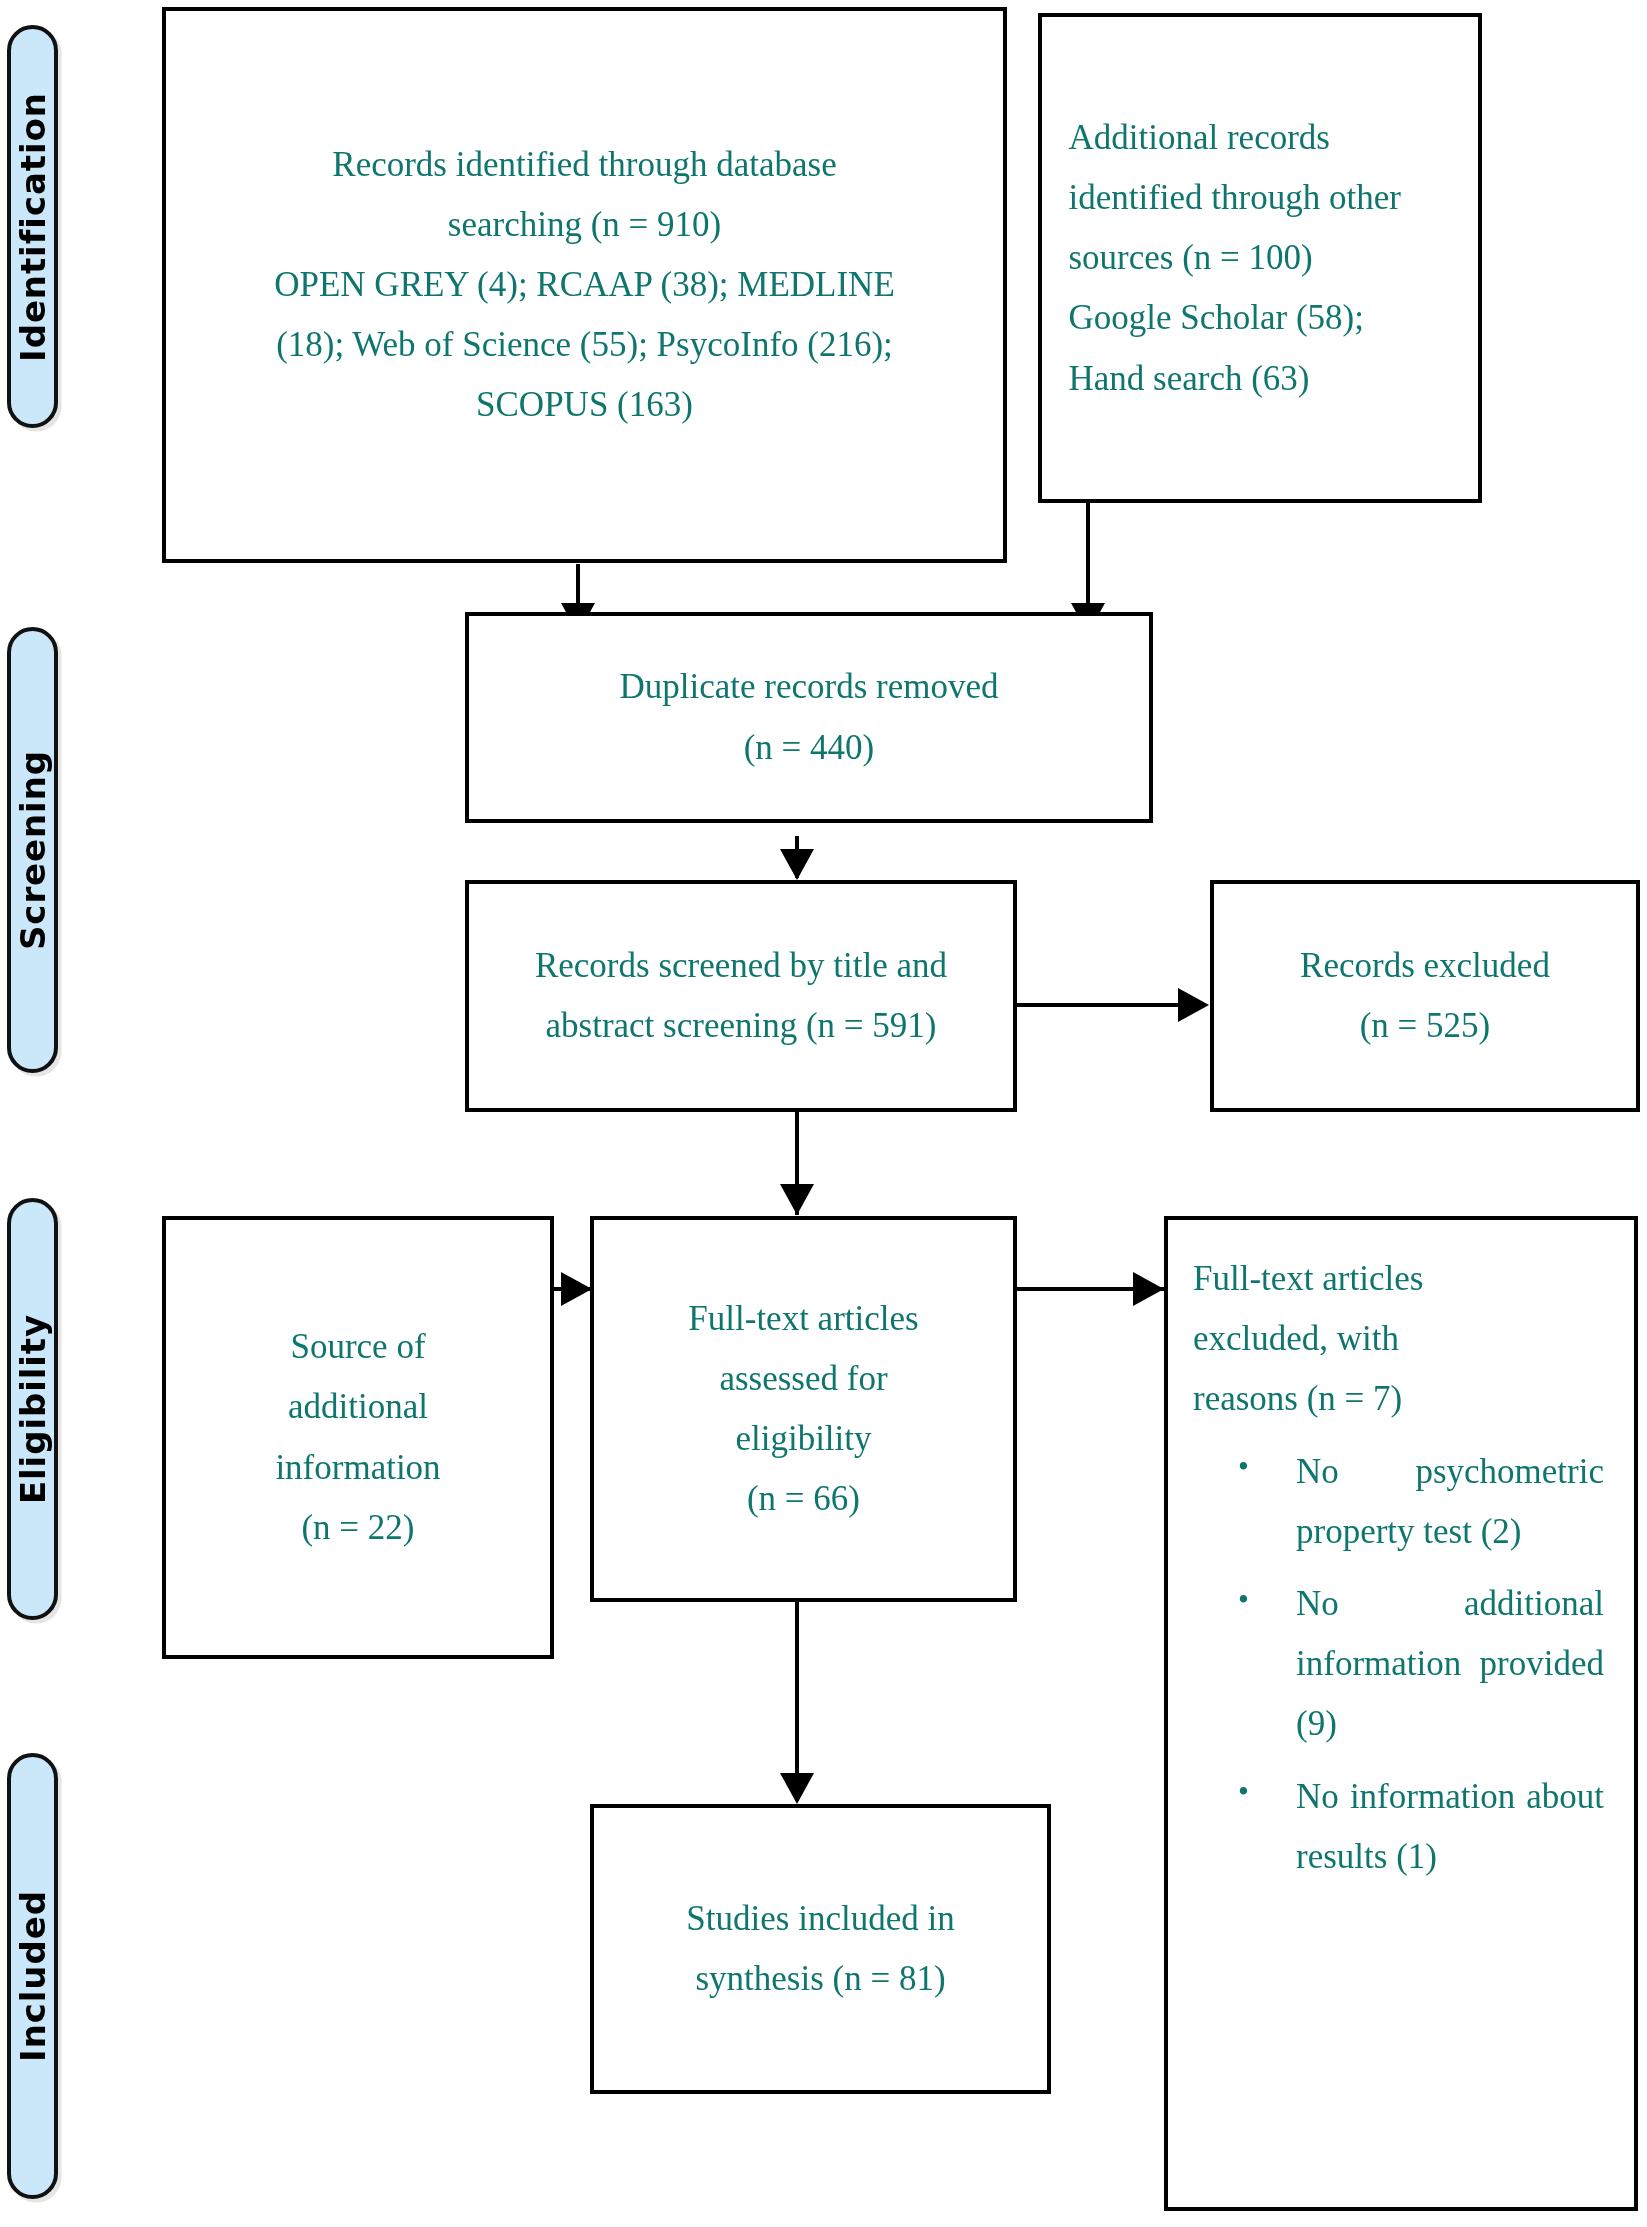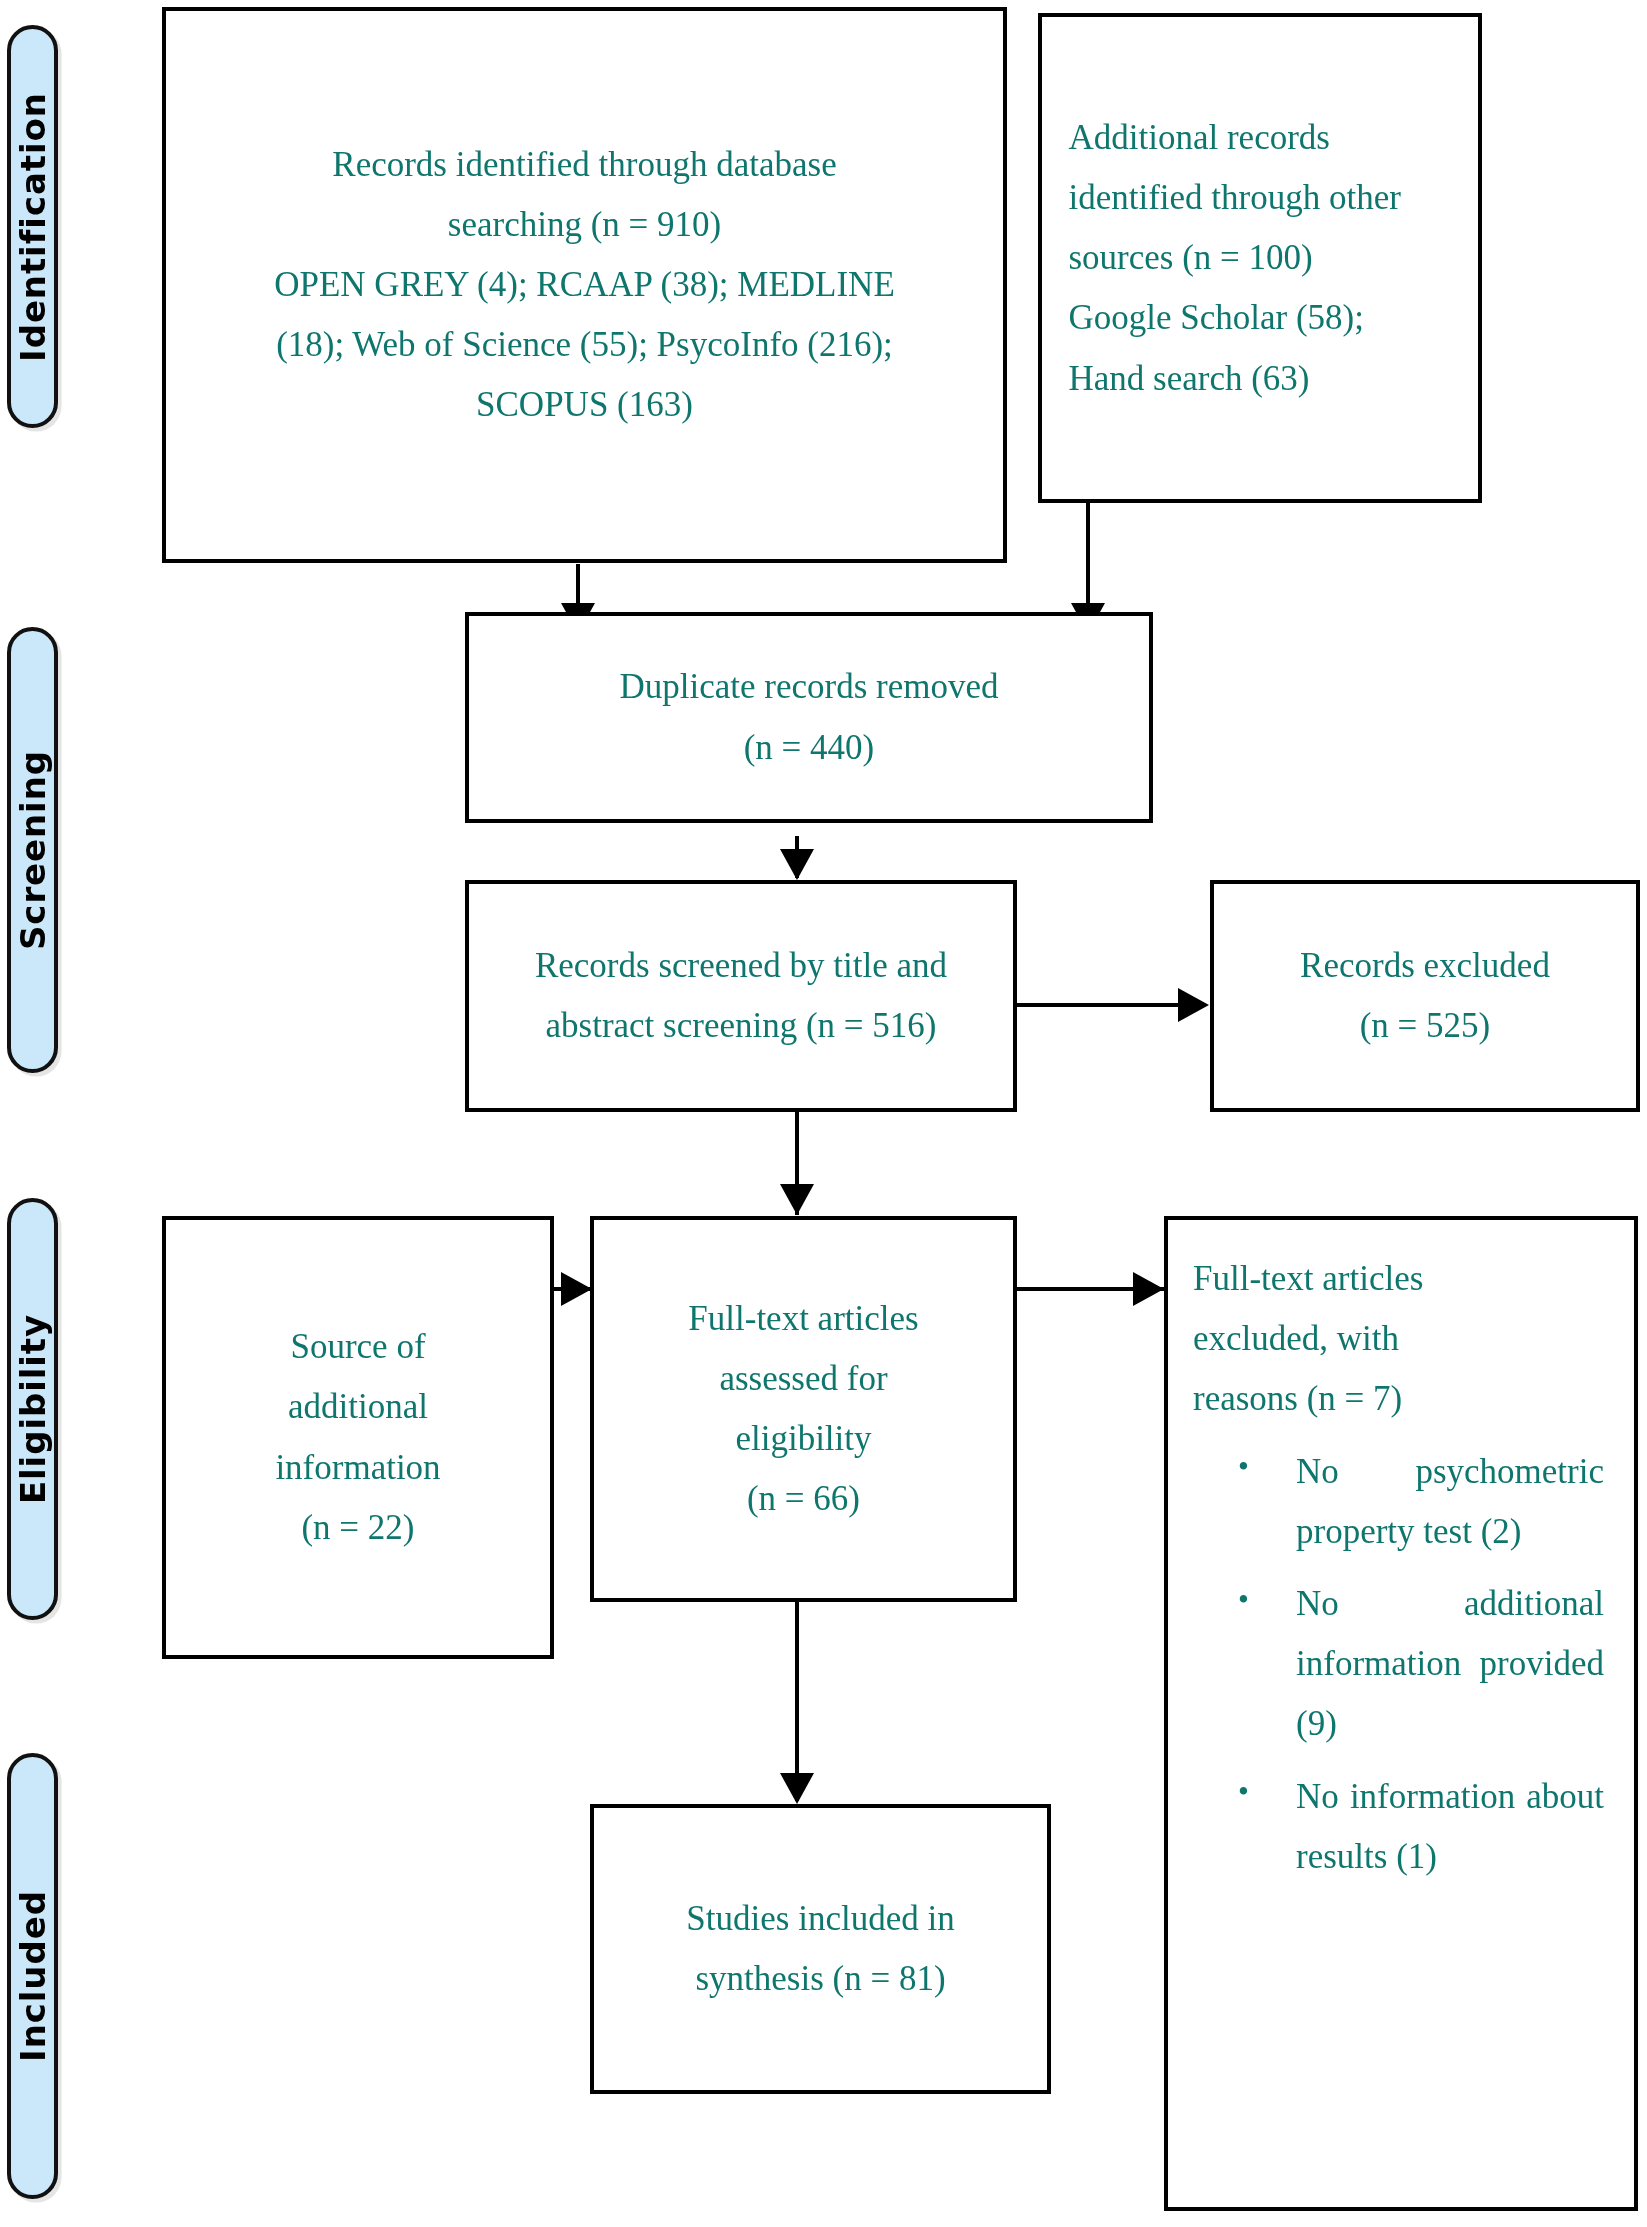--- a/index.html
+++ b/index.html
@@ -154,21 +154,21 @@
       <p>(n = 440)</p>
     </div>
   </div>
 
   <div class="vline" style="left:795px; top:836px; width:4.2px; height:42px;"></div>
   <div class="arrow-down" style="left:780px; top:849px;"></div>
 
   <div class="flow-box center-text" style="left:465px; top:880px; width:552px; height:232px;">
     <div class="pad">
       <p>Records screened by title and</p>
-      <p>abstract screening (n = 516)</p>
+      <p>abstract screening (n = 591)</p>
     </div>
   </div>
 
   <div class="flow-box center-text" style="left:1210px; top:880px; width:430px; height:232px;">
     <div class="pad">
       <p>Records excluded</p>
       <p>(n = 525)</p>
     </div>
   </div>
 

